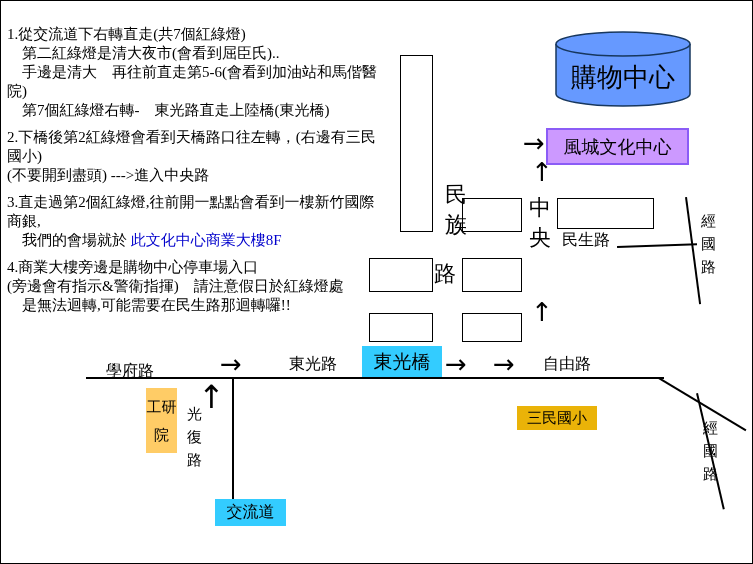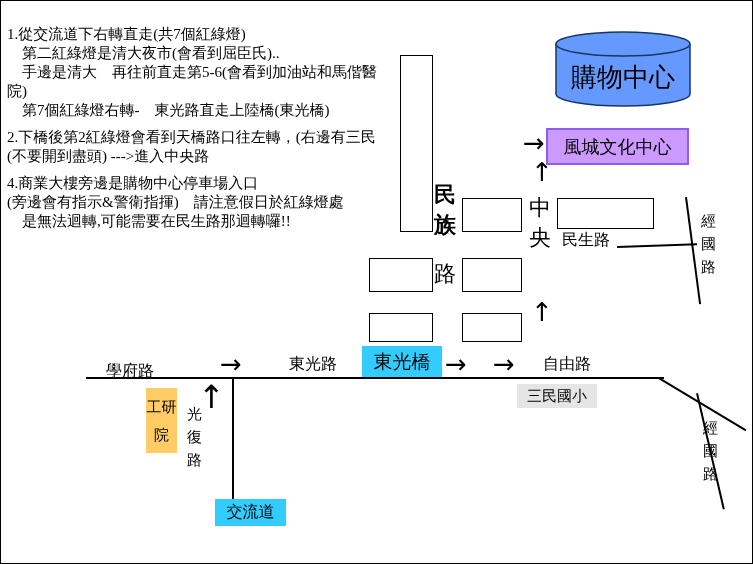--- a/index.html
+++ b/index.html
@@ -19,21 +19,21 @@
   .vtext { word-break:break-all; white-space:normal; }
   .block { position:absolute; border:1px solid #000; background:#fff; }
   .hline,.vline,.dline { position:absolute; background:#000; }
   .dline { transform-origin:0 0; }
   .arr { position:absolute; font-family:"DejaVu Sans", sans-serif; line-height:1; }
   .fillbox { position:absolute; display:flex; align-items:center; justify-content:center; text-align:center; }
   
   #cultural-center { background:#cc99ff; border:2px solid #8b5cf6; font-size:18px; }
   #bridge-box      { background:#33ccff; font-size:19px; }
   #interchange-box { background:#33ccff; font-size:16px;text-align:right; }
-  #sanmin-box      { background:#e5e5e5; font-size:15px; }
+  #sanmin-box      { background:#eab308; font-size:15px;margin-top:22px; }
   #itri-box        { background:#ffcc66; font-size:15px; line-height:28px; }
   #cylinder-label  { position:absolute; left:0; top:30px; width:100%; text-align:center; font-size:26px; }
   .road-name       { font-size:16px; }
   .vroad           { font-size:15px; line-height:23px; width:17px; }
   .vroad-big       { font-size:22px; line-height:30px; width:24px; }
 </style>
 </head>
 <body>
 
 <div id="slide">
@@ -41,21 +41,27 @@
   <div id="directions">
     <div class="para">
       <div class="dir-line">1.從交流道下右轉直走(共7個紅綠燈)</div>
       <div class="dir-line">　第二紅綠燈是清大夜市(會看到屈臣氏)..</div>
       <div class="dir-line">　手邊是清大　再往前直走第5-6(會看到加油站和馬偕醫</div>
       <div class="dir-line">院)</div>
       <div class="dir-line">　第7個紅綠燈右轉-　東光路直走上陸橋(東光橋)</div>
     </div>
     <div class="para">
       <div class="dir-line">2.下橋後第2紅綠燈會看到天橋路口往左轉，(右邊有三民</div>
+      <div class="dir-line">國小)</div>
       <div class="dir-line">(不要開到盡頭) ---&gt;進入中央路</div>
+    </div>
+    <div class="para">
+      <div class="dir-line">3.直走過第2個紅綠燈,往前開一點點會看到一樓新竹國際</div>
+      <div class="dir-line">商銀,</div>
+      <div class="dir-line"><span>　我們的會場就於 </span><span class="link">此文化中心商業大樓8F</span></div>
     </div>
     <div class="para">
       <div class="dir-line">4.商業大樓旁邊是購物中心停車場入口</div>
       <div class="dir-line">(旁邊會有指示&amp;警衛指揮)　請注意假日於紅綠燈處</div>
       <div class="dir-line">　是無法迴轉,可能需要在民生路那迴轉囉!!</div>
     </div>
   </div>
 
   <div style="position:absolute; left:552px; top:29px; width:140px; height:78px;">
     <svg width="140" height="78" viewBox="0 0 140 78">
@@ -83,21 +89,21 @@
   <div class="block" style="left:368px; top:312px; width:64px; height:29px;"></div>
   <div class="block" style="left:461px; top:312px; width:60px; height:29px;"></div>
 
   <div class="hline" style="left:85px;  top:376px; width:578px; height:2px;"></div>
   <div class="vline" style="left:231px; top:378px; width:2px;  height:121px;"></div>
   <div class="dline" style="left:616px; top:245px; width:80px;  height:2px; transform:rotate(-2deg);"></div>
   <div class="dline" style="left:658px; top:376px; width:102px; height:2px; transform:rotate(31deg);"></div>
   <div class="dline" style="left:686px; top:196px; width:108px; height:2px; transform:rotate(82.5deg);"></div>
   <div class="dline" style="left:697px; top:392px; width:119px; height:2px; transform:rotate(77deg);"></div>
 
-  <div class="lbl vtext vroad-big" style="left:433px; top:179px;font-weight:bold;">民族</div>
+  <div class="lbl vtext vroad-big" style="left:444px; top:179px;">民族</div>
   <div class="lbl" style="left:433px; top:258px; font-size:22px;">路</div>
   <div class="lbl vtext vroad-big" style="left:528px; top:192px;">中央</div>
   <div class="lbl road-name" style="left:561px; top:229px;">民生路</div>
   <div class="lbl vtext vroad" style="left:700px; top:209px;">經國路</div>
   <div class="lbl vtext vroad" style="left:702px; top:416px;">經國路</div>
   <div class="lbl road-name" style="left:252px; top:353px;margin-left:36px;">東光路</div>
   <div class="lbl road-name" style="left:542px; top:353px;">自由路</div>
   <div class="lbl road-name" style="left:105px; top:360px;">學府路</div>
   <div class="lbl vtext vroad" style="left:186px; top:402px;">光復路</div>
 

